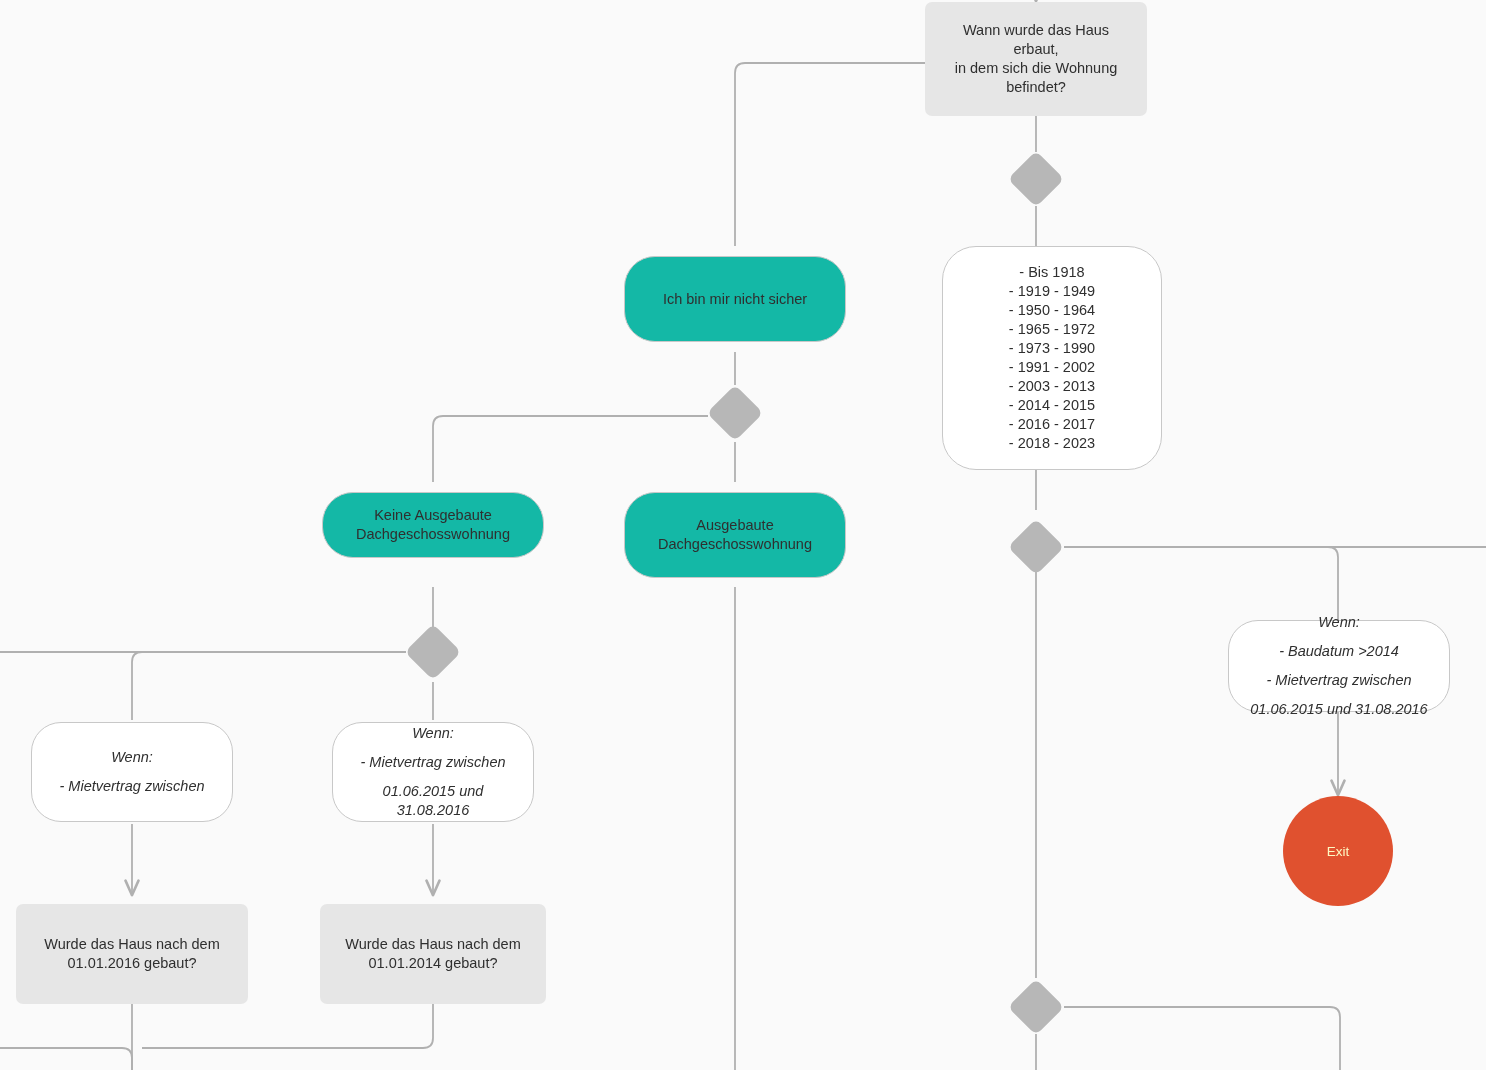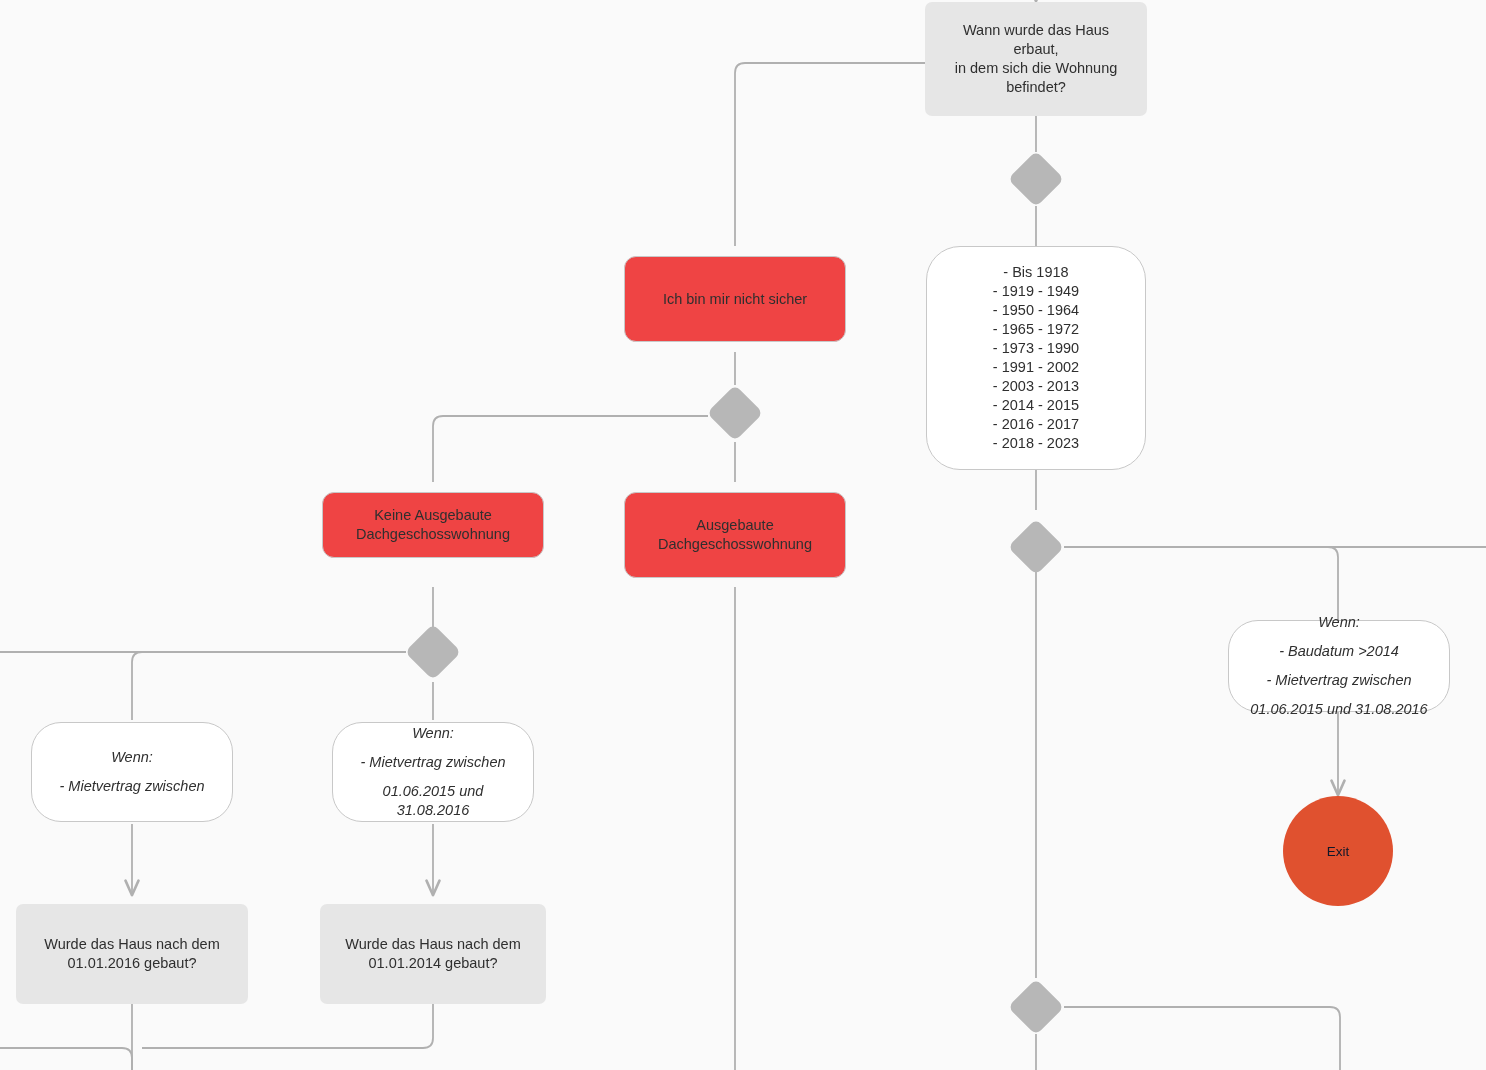--- a/index.html
+++ b/index.html
@@ -35,47 +35,48 @@
     line-height: 19px;
     z-index: 2;
   }
   .node-question {
     background: #e6e6e6;
     border-radius: 7px;
     border: none;
     padding: 10px 16px;
   }
   .node-option {
-    background: #ef4444;
+    background: #14b8a6;
     border: 1.6px solid #c8c8c8;
-    border-radius: 12px;
+    border-radius: 31px;
     padding: 10px 18px;
   }
   .node-cond {
     background: #ffffff;
     border: 1.6px solid #c8c8c8;
     border-radius: 30px;
     padding: 10px 16px;
     font-style: italic;
     gap: 10px;
   }
   .node-list {
     background: #ffffff;
     border: 1.6px solid #c8c8c8;
     border-radius: 34px;
     padding: 14px 18px;
+    margin-left: 16px;
   }
   .node-list .lines {
     display: block;
     width: 100%;
   }
   .node-exit {
     background: #e0512f;
     border-radius: 50%;
-    color: #0f172a;
+    color: #fef9c3;
     font-size: 13.5px;
     border: none;
   }
   .diamond {
     position: absolute;
     background: #b7b7b7;
     border-radius: 7px;
     transform: rotate(45deg);
     z-index: 3;
   }

